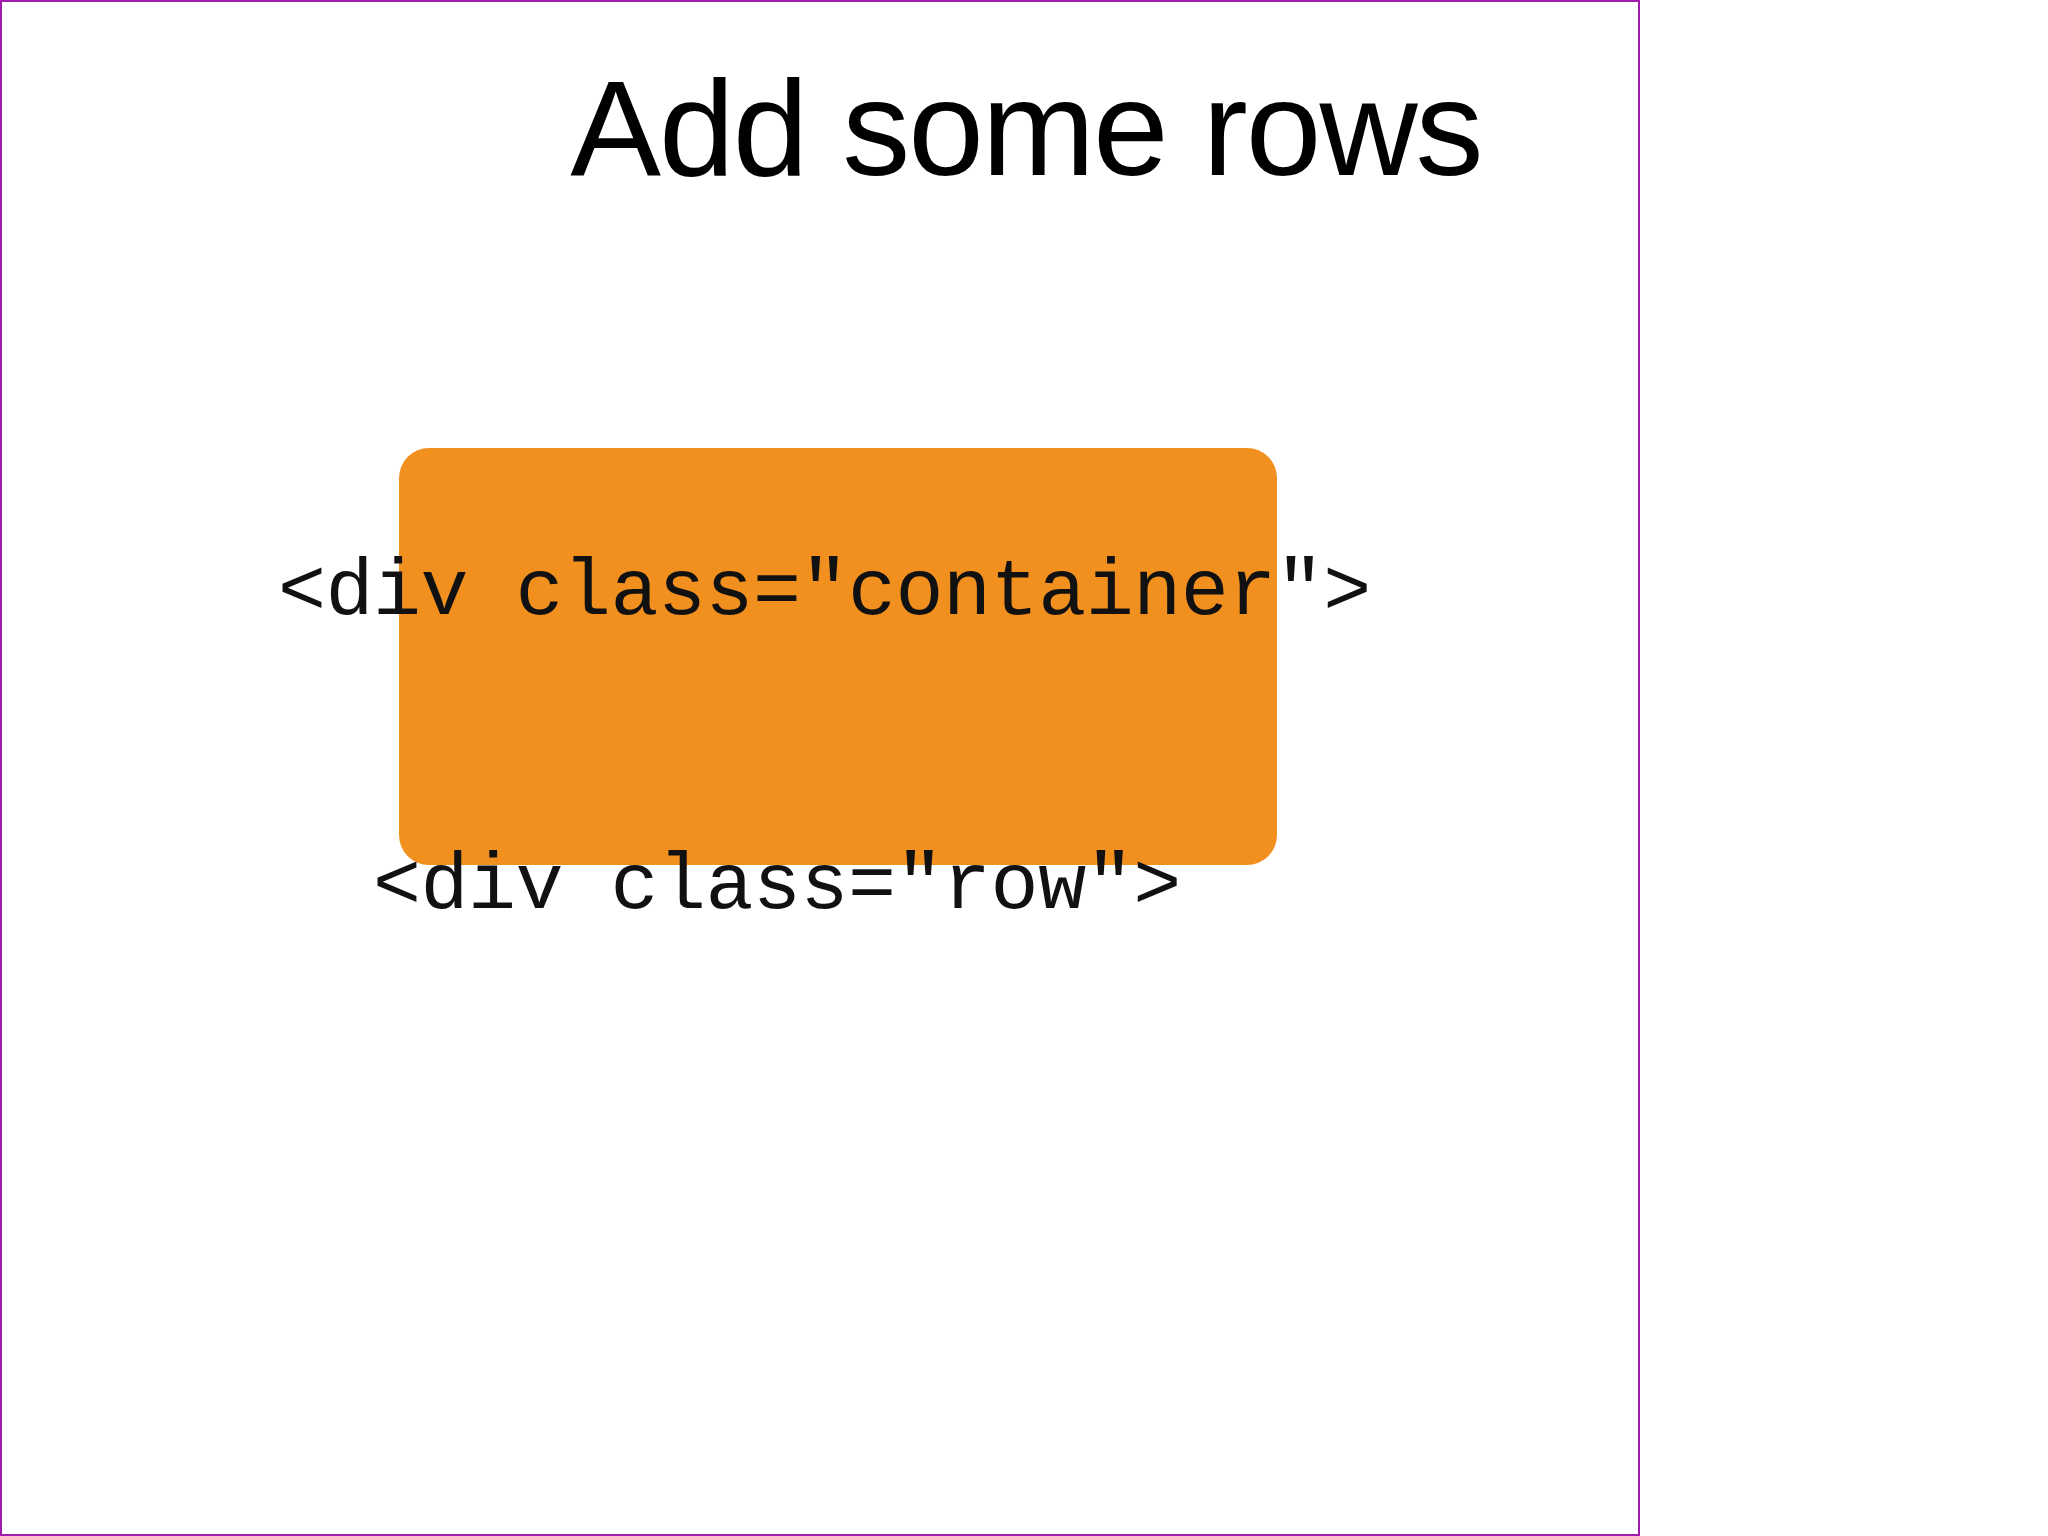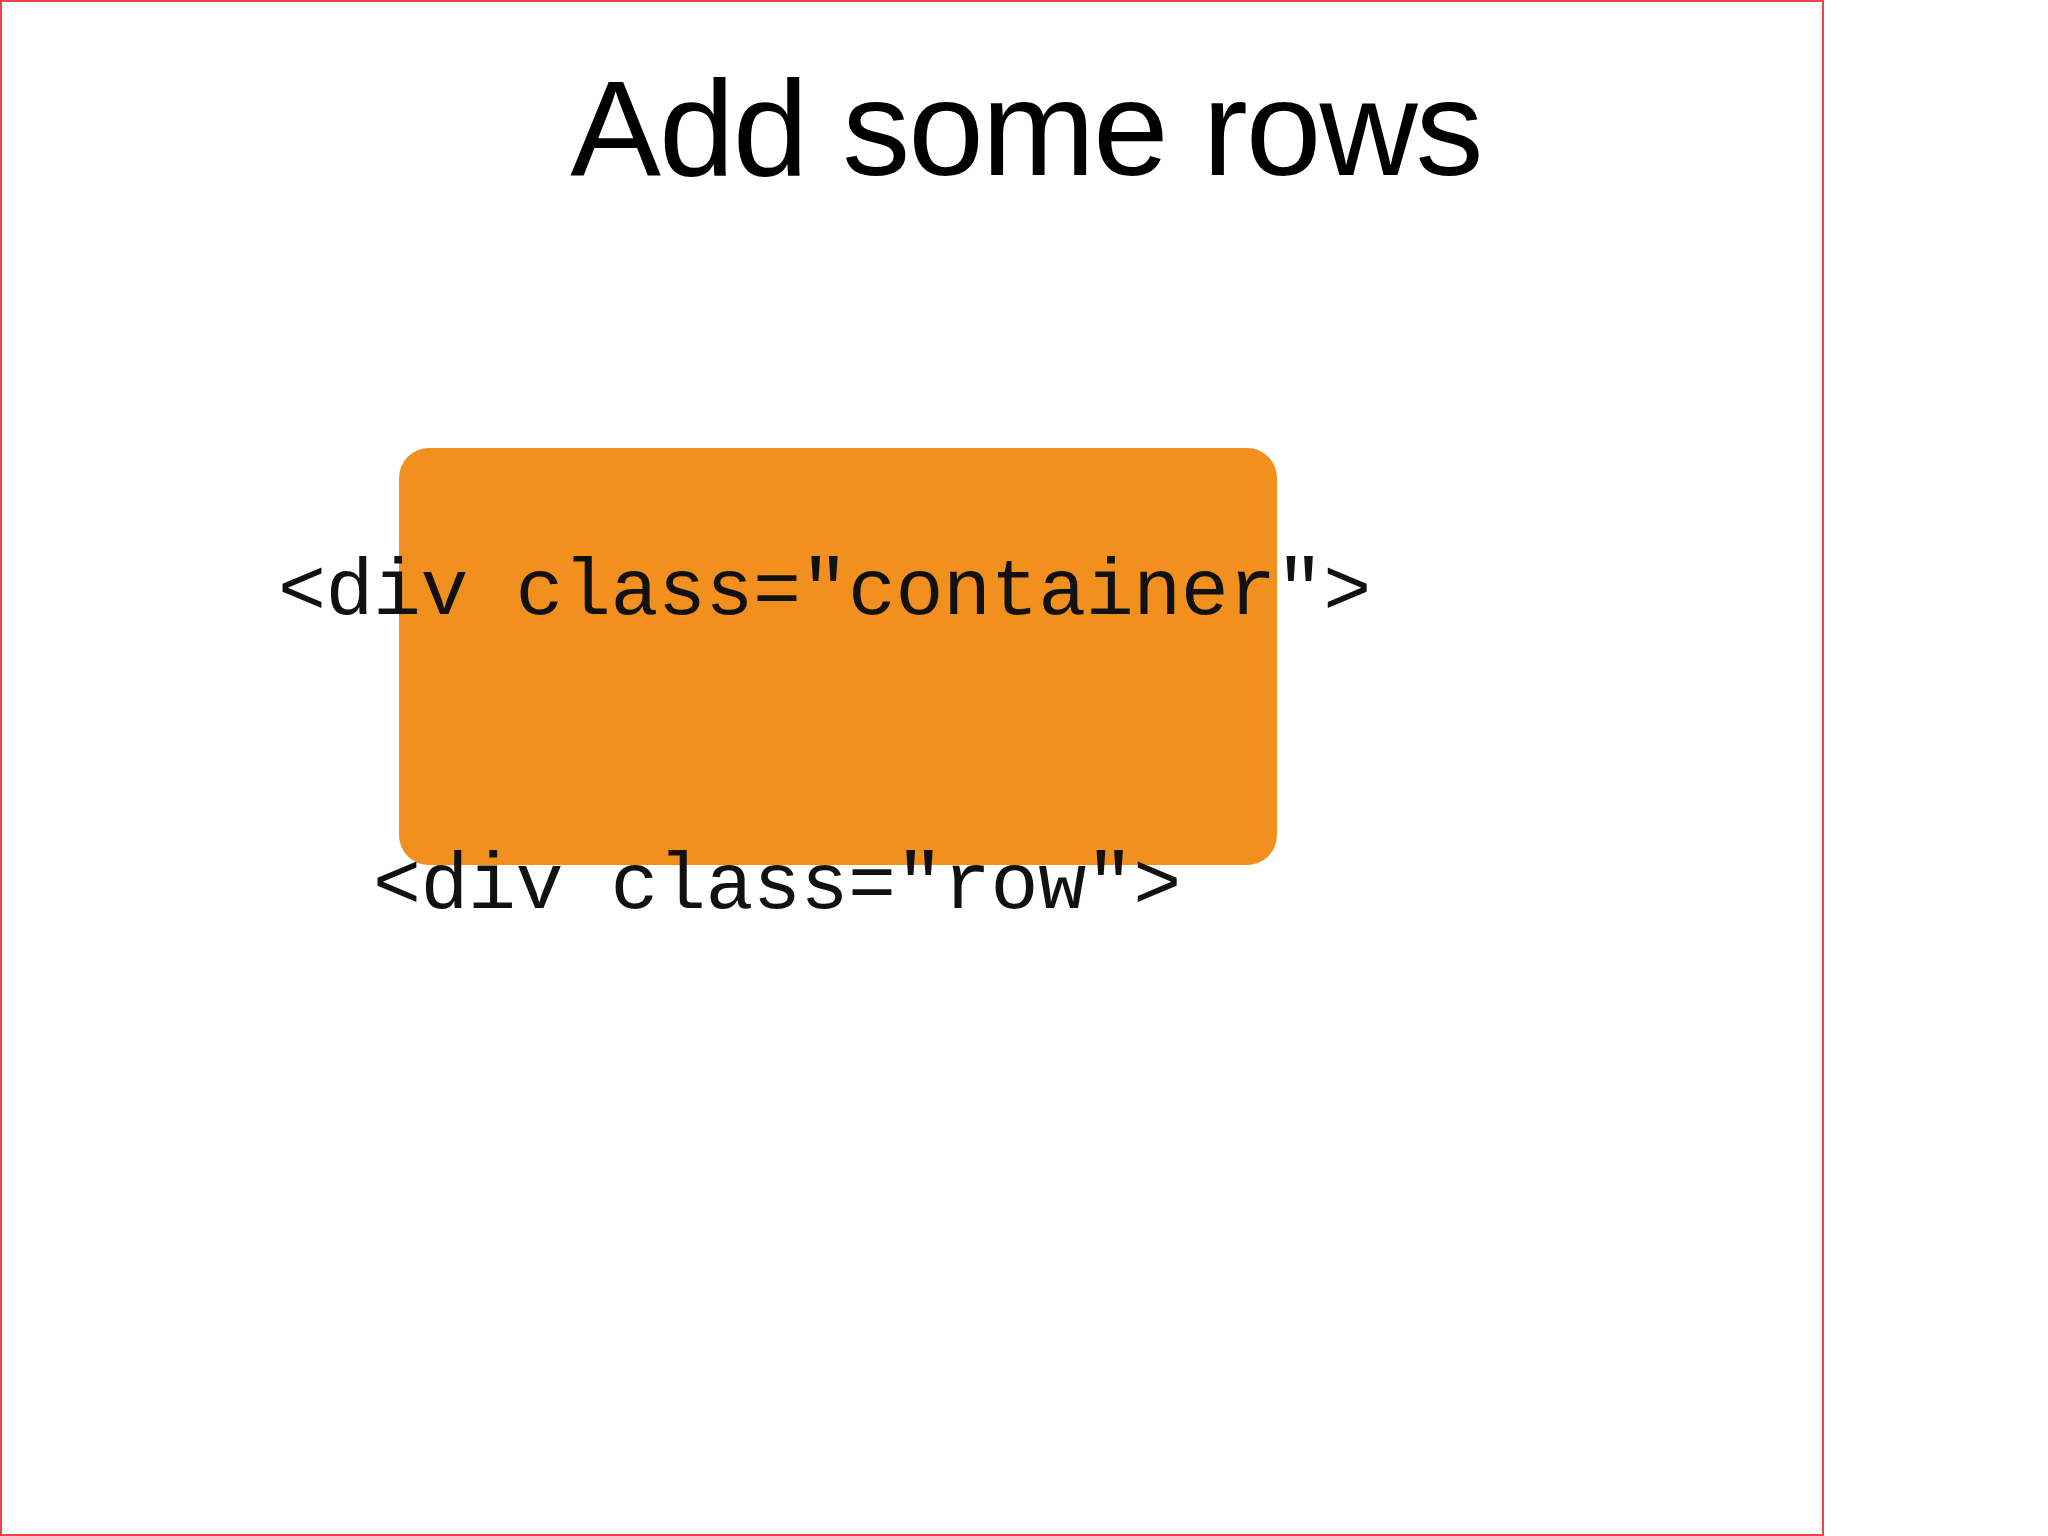--- a/index.html
+++ b/index.html
@@ -9,25 +9,25 @@
   }
   body {
     width: 2048px;
     height: 1536px;
     overflow: hidden;
     font-family: "Liberation Sans", sans-serif;
   }
 
   #slide {
     position: relative;
-    width: 1824px;
+    width: 1640px;
     height: 1536px;
     background: #ffffff;
     box-sizing: border-box;
-    border: 2px solid #ef4444;
+    border: 2px solid #a21caf;
     overflow: hidden;
   }
 
   
   #slide-title {
     position: absolute;
     left: 0;
     top: 58px;
     width: 2048px;
     text-align: center;

